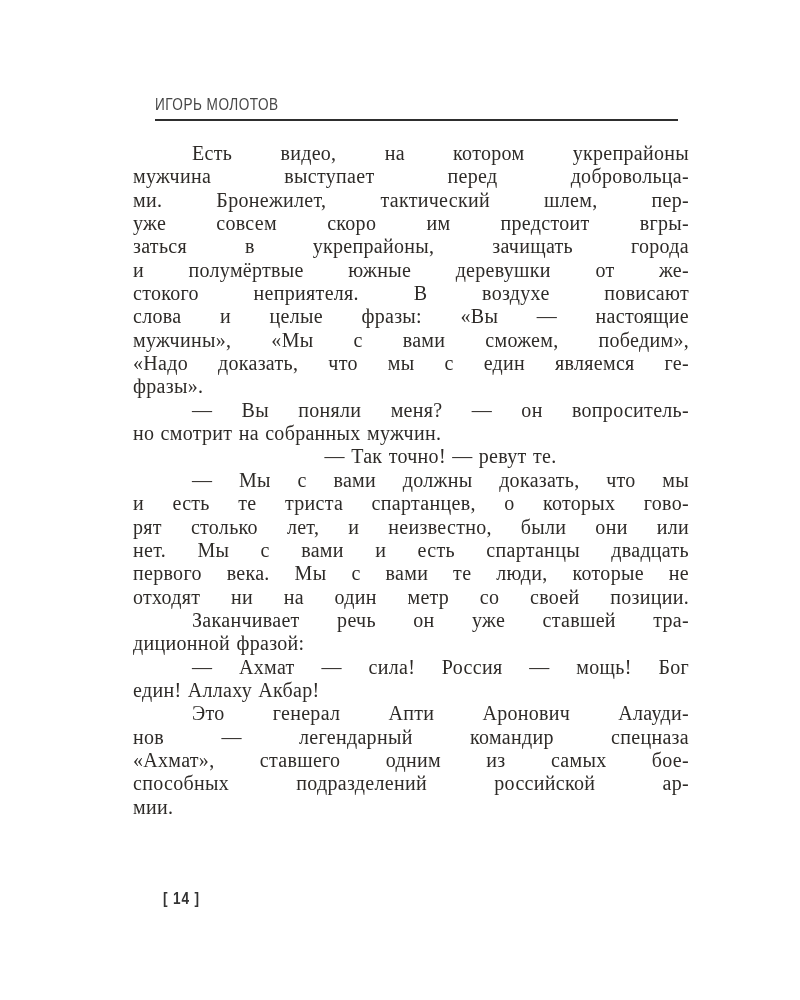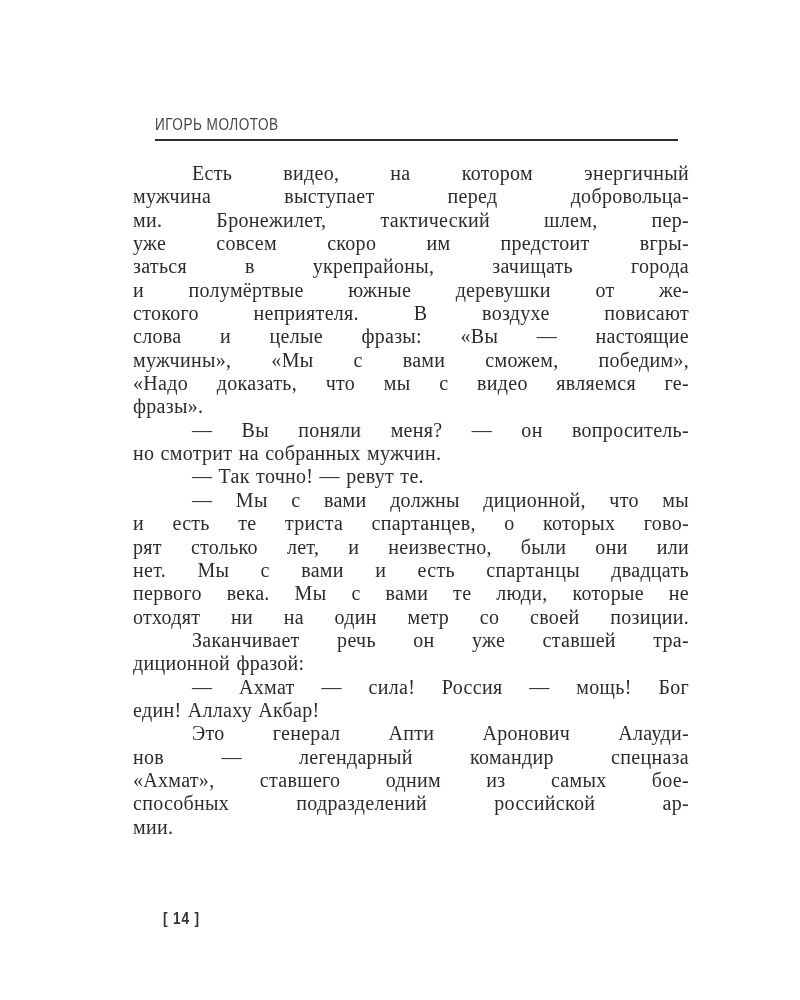--- a/index.html
+++ b/index.html
@@ -6,21 +6,20 @@
   body {
     width: 800px; height: 1000px;
     background: #ffffff;
     position: relative;
     overflow: hidden;
     font-family: "Liberation Serif", "DejaVu Serif", serif;
   }
   .page {
     position: absolute; inset: 0;
     background: #ffffff;
-    margin-top: 20px;
   }
   .running-head {
     position: absolute;
     left: 155px; top: 95px;
     font-family: "Liberation Sans", sans-serif;
     font-size: 17px;
     font-weight: 400;
     color: #474747;
     letter-spacing: 0.6px;
     transform: scaleX(0.80);
@@ -47,20 +46,21 @@
   .body-text .line {
     text-align: left;
     white-space: normal;
   }
   .body-text .line.just {
     text-align: justify;
     text-align-last: justify;
   }
   .body-text .line.indent {
     text-indent: 59px;
+    text-align: center;
   }
   .folio {
     position: absolute;
     left: 163px; top: 890px;
     font-family: "Liberation Sans", sans-serif;
     font-size: 16px;
     font-weight: 600;
     color: #333333;
     letter-spacing: 1px;
     transform: scaleX(0.85);
@@ -71,35 +71,35 @@
 </head>
 <body>
 
 <div class="page">
 
   <div class="running-head">ИГОРЬ МОЛОТОВ</div>
 
   <div class="header-rule"></div>
 
   <div class="body-text">
-      <div class="line indent just">Есть видео, на котором энергичный</div>
+      <div class="line indent just">Есть видео, на котором укрепрайоны</div>
       <div class="line just">мужчина выступает перед добровольца-</div>
       <div class="line just">ми. Бронежилет, тактический шлем, пер-</div>
       <div class="line just">уже совсем скоро им предстоит вгры-</div>
       <div class="line just">заться в укрепрайоны, зачищать города</div>
       <div class="line just">и полумёртвые южные деревушки от же-</div>
       <div class="line just">стокого неприятеля. В воздухе повисают</div>
       <div class="line just">слова и целые фразы: «Вы — настоящие</div>
       <div class="line just">мужчины», «Мы с вами сможем, победим»,</div>
-      <div class="line just">«Надо доказать, что мы с видео являемся ге-</div>
+      <div class="line just">«Надо доказать, что мы с един являемся ге-</div>
       <div class="line">фразы».</div>
       <div class="line indent just">— Вы поняли меня? — он вопроситель-</div>
       <div class="line">но смотрит на собранных мужчин.</div>
       <div class="line indent">— Так точно! — ревут те.</div>
-      <div class="line indent just">— Мы с вами должны диционной, что мы</div>
+      <div class="line indent just">— Мы с вами должны доказать, что мы</div>
       <div class="line just">и есть те триста спартанцев, о которых гово-</div>
       <div class="line just">рят столько лет, и неизвестно, были они или</div>
       <div class="line just">нет. Мы с вами и есть спартанцы двадцать</div>
       <div class="line just">первого века. Мы с вами те люди, которые не</div>
       <div class="line just">отходят ни на один метр со своей позиции.</div>
       <div class="line indent just">Заканчивает речь он уже ставшей тра-</div>
       <div class="line">диционной фразой:</div>
       <div class="line indent just">— Ахмат — сила! Россия — мощь! Бог</div>
       <div class="line">един! Аллаху Акбар!</div>
       <div class="line indent just">Это генерал Апти Аронович Алауди-</div>

